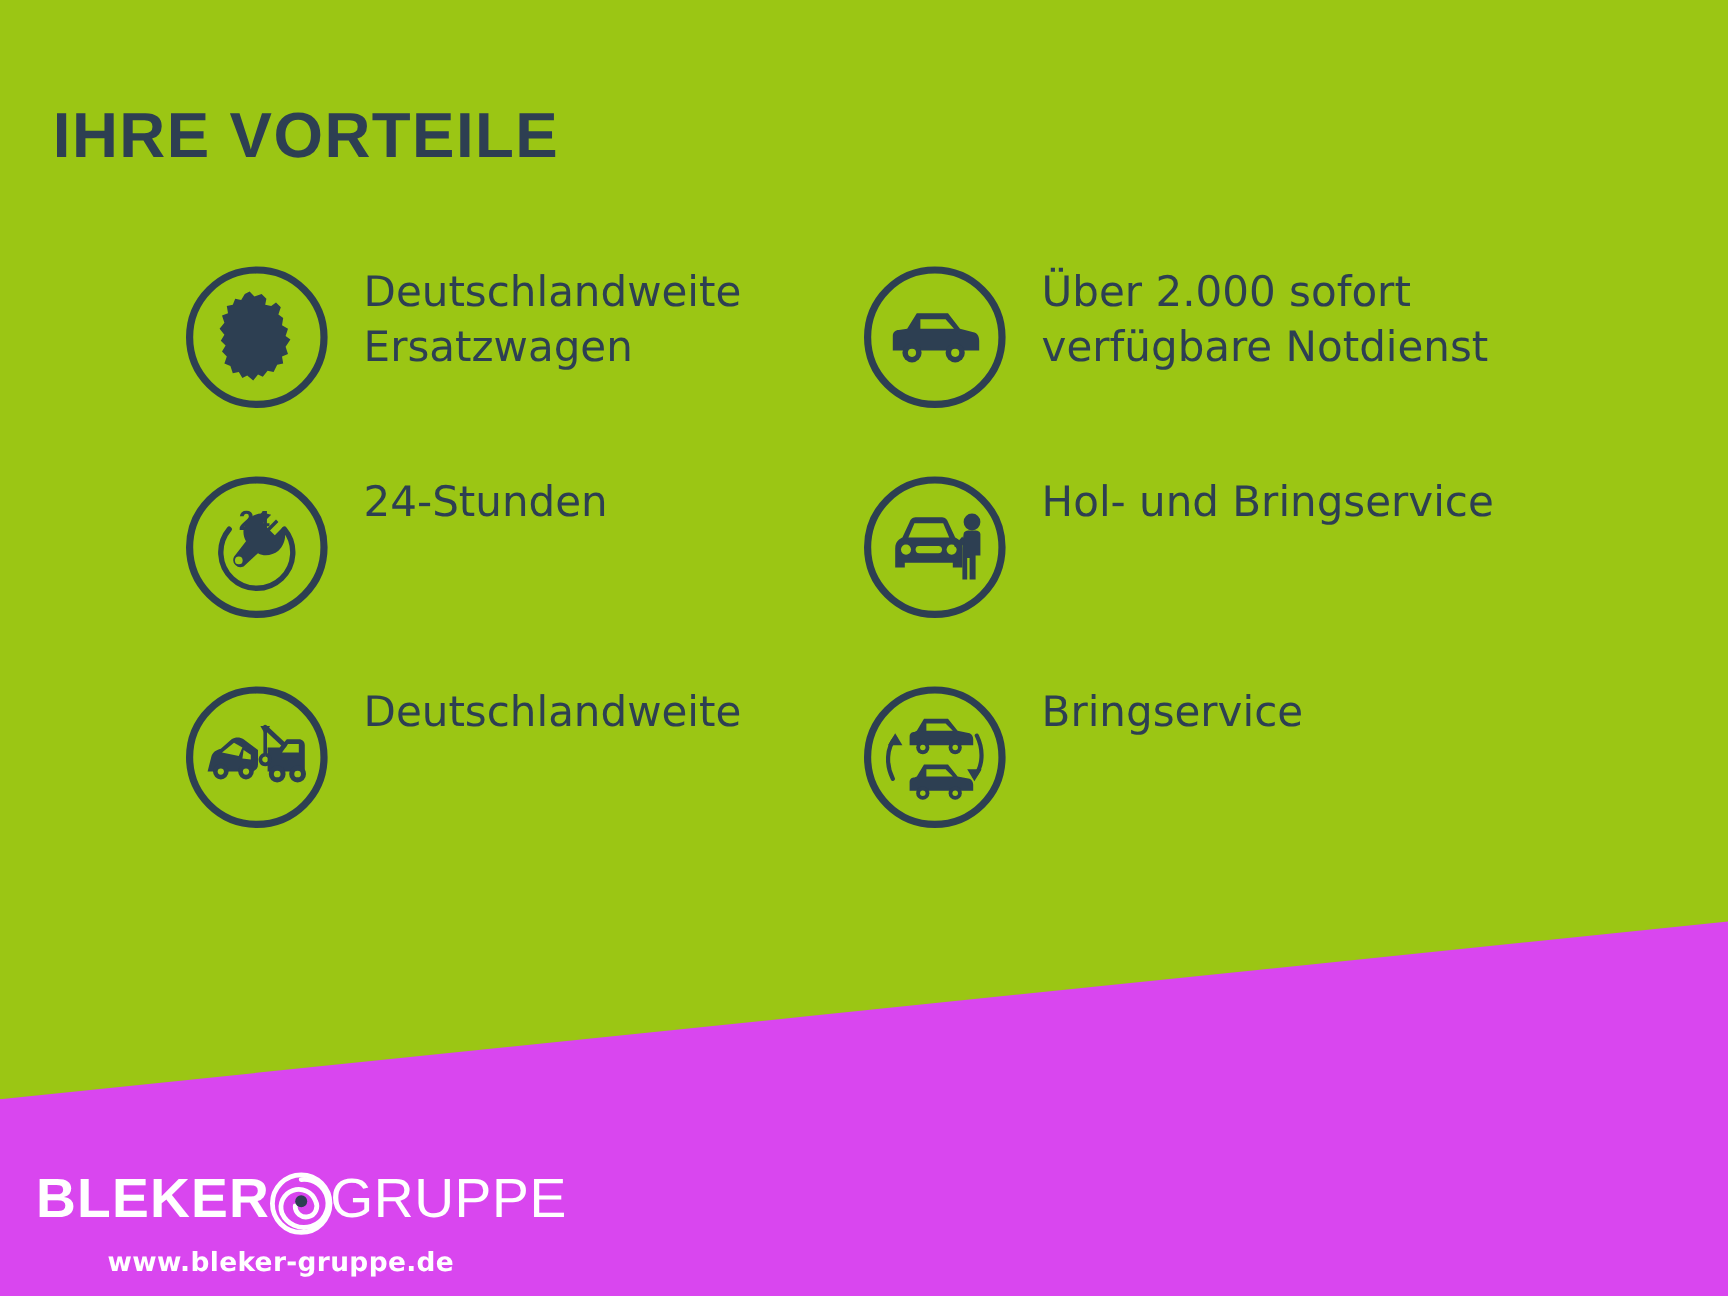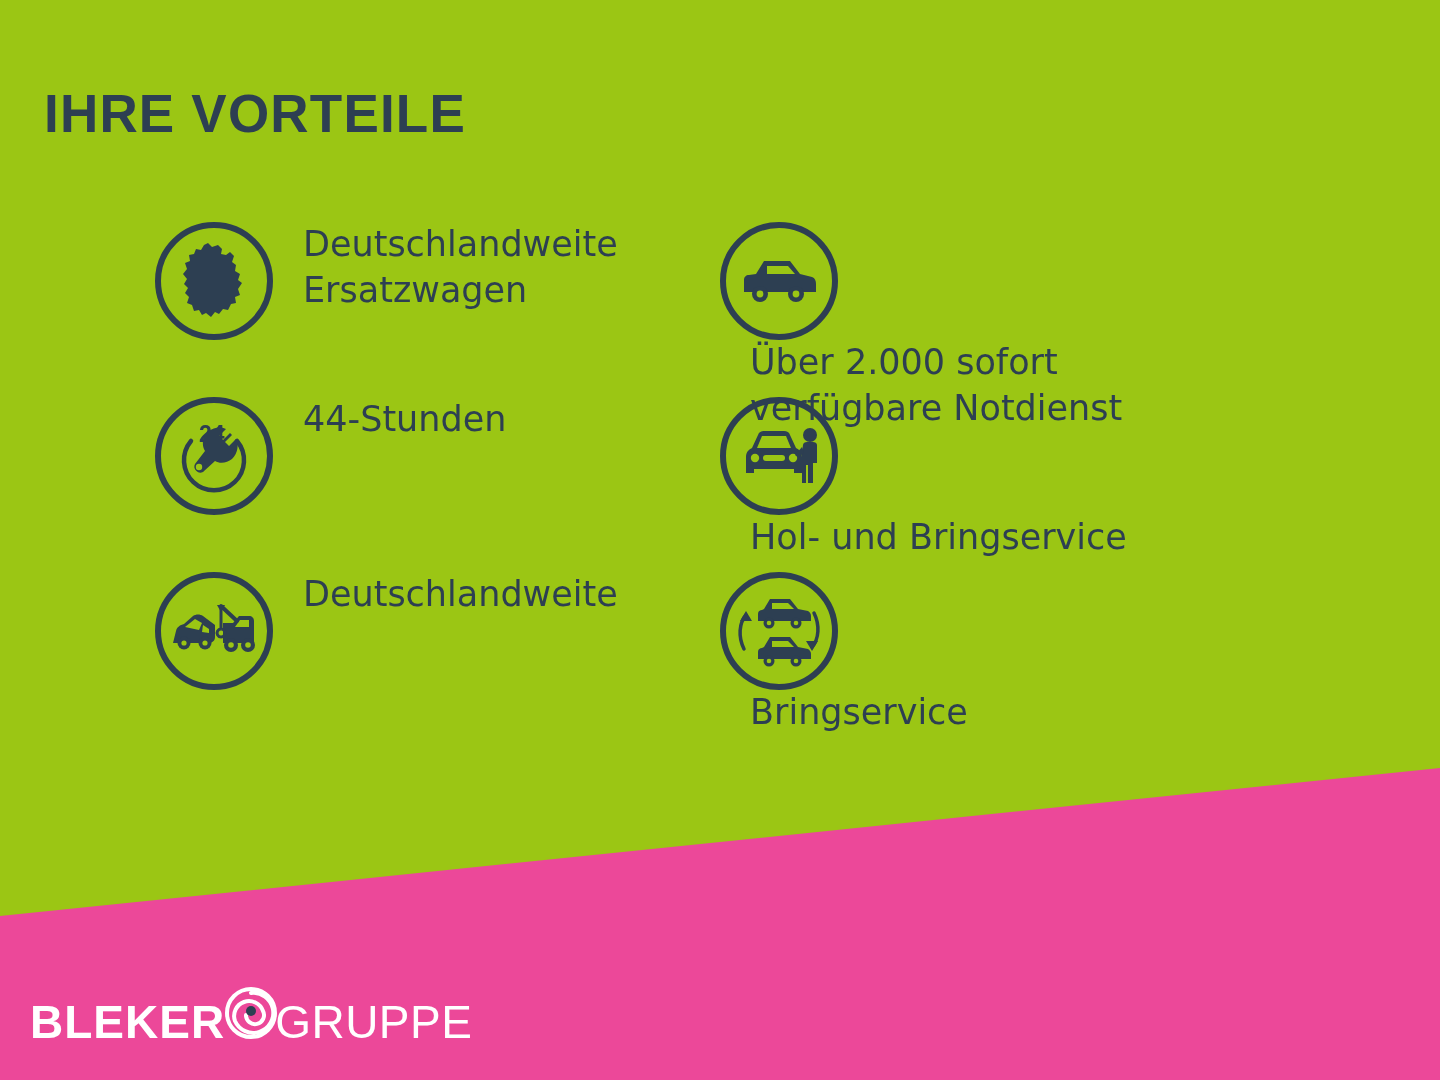--- a/index.html
+++ b/index.html
@@ -5,21 +5,21 @@
   html, body {
     margin: 0;
     padding: 0;
     background: #ffffff;
   }
   #slide {
     position: relative;
     width: 1440px;
     height: 1080px;
     overflow: hidden;
-    background: #ec4899;
+    background: #d946ef;
     font-family: "DejaVu Sans", sans-serif;
   }
   
   #green-panel {
     position: absolute;
     left: 0; top: 0;
     width: 1440px;
     height: 1080px;
     background: #9bc614;
     -webkit-clip-path: polygon(0 0, 1440px 0, 1440px 768px, 0 916px);
@@ -51,21 +51,20 @@
   }
   .bcell {
     display: flex;
     align-items: flex-start;
     width: 565px;
     height: 130px;
     flex: 0 0 auto;
   }
   .bcell.right {
     margin-left: 0px;
-    flex-direction: column;
   }
   .icon-circle {
     flex: 0 0 auto;
     width: 118px;
     height: 118px;
     border: 6px solid #2d3f52;
     border-radius: 50%;
     box-sizing: border-box;
     display: flex;
     align-items: center;
@@ -84,23 +83,22 @@
 
   
   #logo {
     position: absolute;
     left: 30px;
     top: 975px;
     width: 380px;
   }
   #logo-row {
     display: flex;
-    align-items: flex-end;
+    align-items: flex-start;
     height: 58px;
-    margin-top: 12px;
   }
   .logo-bleker {
     font-family: "Liberation Sans", sans-serif;
     font-weight: bold;
     font-size: 46px;
     letter-spacing: 1px;
     color: #ffffff;
     line-height: 1;
   }
   .logo-mark {
@@ -174,21 +172,21 @@
       <div class="bcell">
         <div class="icon-circle">
           <svg width="82" height="82" viewBox="0 0 82 82" aria-hidden="true">
             <path d="M18 26 A30 30 0 1 0 64 26" fill="none" stroke="#2d3f52" stroke-width="4.5" stroke-linecap="round"></path>
             <text x="26" y="27" font-family="Liberation Sans, sans-serif" font-size="23" font-weight="bold" fill="#2d3f52">24</text>
             <path fill="#2d3f52" d="M57 18 L50 25 L46 21 L53 14 C46 11 38 13 33 19 C29 24 29 31 32 36 L22 49 A6 6 0 0 0 30 57 L42 46 C47 49 54 48 59 44 C65 38 66 30 63 24 L56 31 L52 27 L59 20 Z"></path>
             <circle cx="26" cy="52" r="3.2" fill="#9bc614"></circle>
           </svg>
         </div>
         <div class="blabel">
-          <span class="ln">44-Stunden</span>
+          <span class="ln">24-Stunden</span>
         </div>
       </div>
 
       <div class="bcell right">
         <div class="icon-circle">
           <svg width="82" height="62" viewBox="0 0 82 62" aria-hidden="true">
 
             <path fill="#2d3f52" d="M8 32 C8 26 12 24 14 23 L20 10 C21 7 23 6 26 6 L46 6 C49 6 51 7 52 10 L58 23 C60 24 64 26 64 32 L64 48 L56 48 L56 44 L16 44 L16 48 L8 48 Z"></path>
             <path fill="#9bc614" d="M24 11 L48 11 L53 23 L19 23 Z"></path>
             <circle cx="17" cy="33" r="4.2" fill="#9bc614"></circle>
@@ -282,15 +280,16 @@
       <span class="logo-bleker">BLEKER</span>
       <span class="logo-mark">
         <svg width="56" height="56" viewBox="0 0 56 56" aria-hidden="true">
           <circle cx="28" cy="28" r="24" fill="none" stroke="#ffffff" stroke-width="4"></circle>
           <path d="M28 8 A20 20 0 1 1 12 36 A14 14 0 1 1 40 26 A9 9 0 1 1 23 30" fill="none" stroke="#ffffff" stroke-width="4" stroke-linecap="round"></path>
           <circle cx="28" cy="26" r="5" fill="#2d3f52"></circle>
         </svg>
       </span>
       <span class="logo-gruppe">GRUPPE</span>
     </div>
+    <div id="logo-url">www.bleker-gruppe.de</div>
   </div>
 
 </div>
 
 </body></html>

